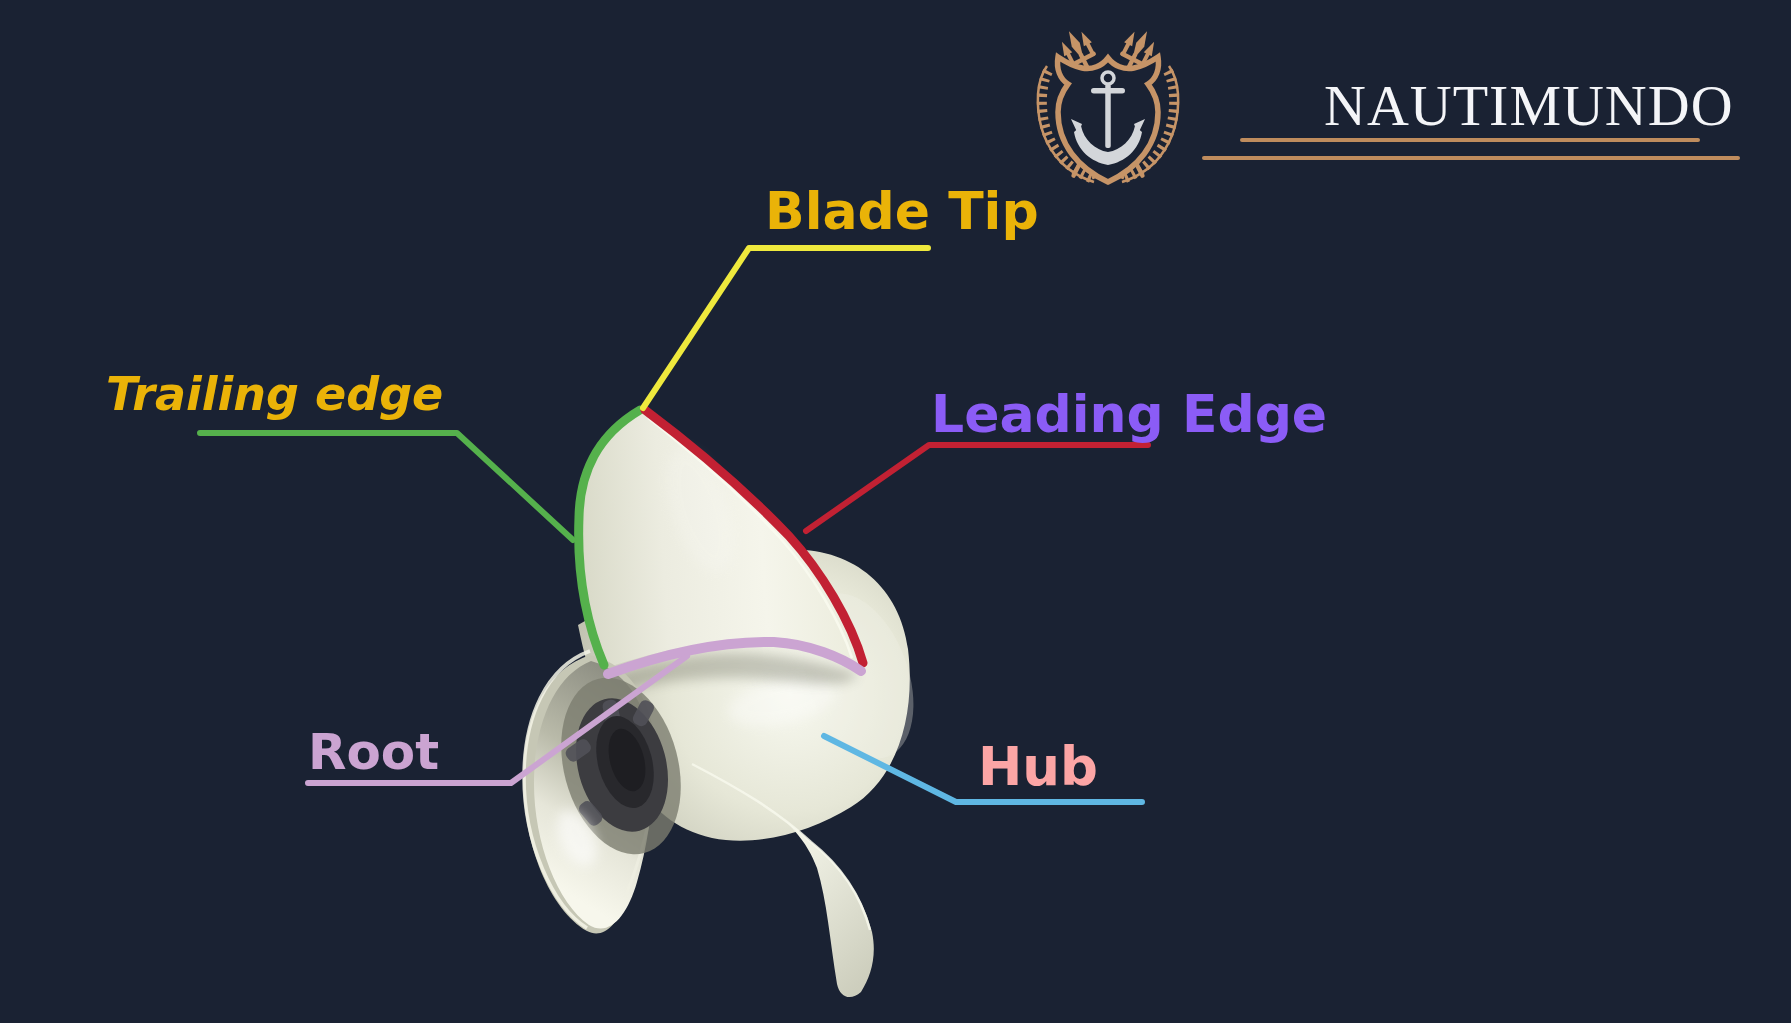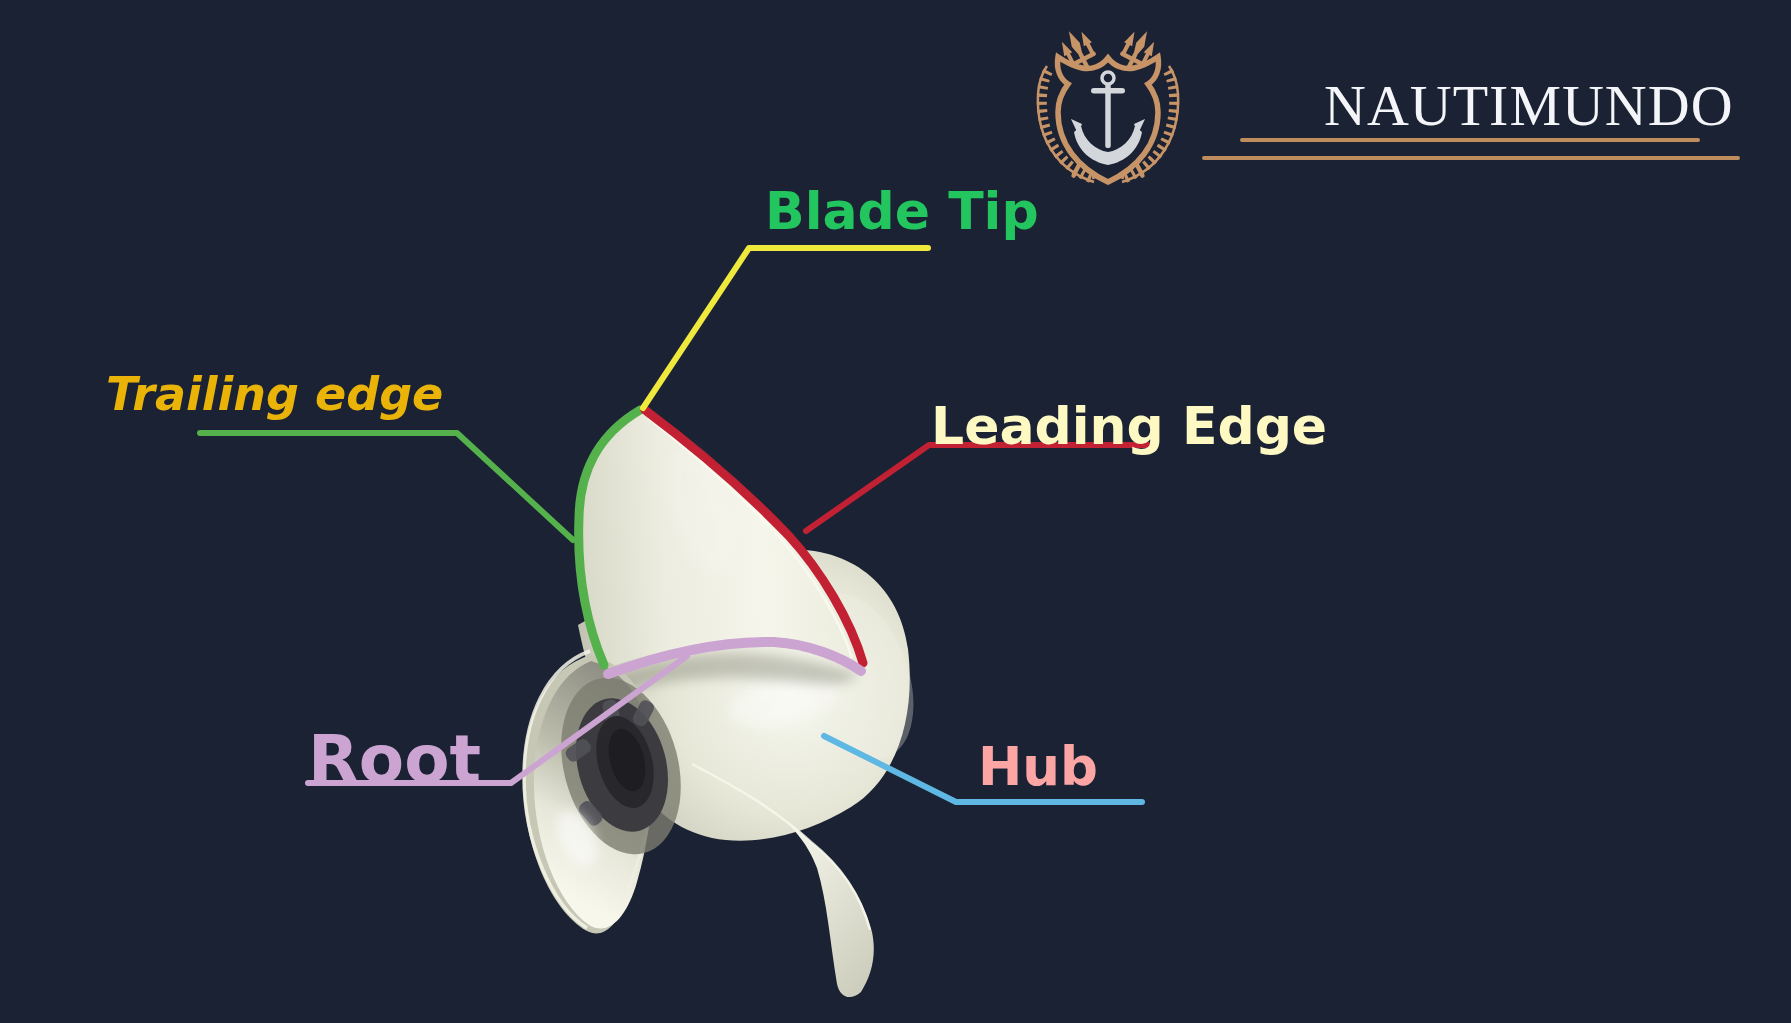--- a/index.html
+++ b/index.html
@@ -10,21 +10,21 @@
     font-family:"DejaVu Sans","Liberation Sans",sans-serif;
   }
   .stage svg.scene { position:absolute; left:0; top:0; width:1791px; height:1023px; }
   .part-label {
     position:absolute; font-weight:bold; line-height:1; white-space:nowrap;
     letter-spacing:0px;
   }
   .lbl-blade-tip    { left:765px;  top:185px; font-size:52px; }
   .lbl-trailing     { left:106px;  top:371px; font-size:46px; }
   .lbl-leading      { left:931px;  top:388px; font-size:52px; }
-  .lbl-root         { left:308px;  top:727px; font-size:66px;text-align:center; }
+  .lbl-root         { left:308px;  top:727px; font-size:50px;text-align:center; }
   .lbl-hub          { left:978px;  top:740px; font-size:53px; }
   .brand-name {
     position:absolute; left:1324px; top:77px;
     font-family:"Liberation Serif","DejaVu Serif",serif;
     font-size:58px; line-height:1; letter-spacing:1px; white-space:nowrap;
   }
   .brand-rule { position:absolute; height:4px; border-radius:2px; }
   .brand-rule.r1 { left:1240px; top:138px; width:460px; }
   .brand-rule.r2 { left:1202px; top:156px; width:538px; }
 </style>
@@ -159,22 +159,22 @@
         <rect x="-17" y="-20" width="34" height="5.5" rx="2.75"></rect>
         <rect x="-2.75" y="-24" width="5.5" height="64" rx="2"></rect>
         <path d="M 0,44 C -13,42 -24,32 -27,18 L -34,24 C -31,42 -17,54 0,57
                  C 17,54 31,42 34,24 L 27,18 C 24,32 13,42 0,44 Z"></path>
         <polygon points="-26,16 -37,11 -30,26"></polygon>
         <polygon points="26,16 37,11 30,26"></polygon>
       </g>
     </g>
   </svg>
 
-  <div class="part-label lbl-blade-tip" style="color: #22c55e;">Blade Tip</div>
+  <div class="part-label lbl-blade-tip" style="color: #eab308;">Blade Tip</div>
   <div class="part-label lbl-trailing" style="color: #eab308; font-style: italic;">Trailing edge</div>
-  <div class="part-label lbl-leading" style="color: #fef9c3; margin-top: 12px;">Leading Edge</div>
+  <div class="part-label lbl-leading" style="color: #8b5cf6;">Leading Edge</div>
   <div class="part-label lbl-root" style="color: rgb(203, 164, 210);">Root</div>
   <div class="part-label lbl-hub" style="color: #fca5a5;">Hub</div>
 
   <div class="brand-name" style="color: rgb(244, 245, 248);">NAUTIMUNDO</div>
   <div class="brand-rule r1" style="background-color: rgb(191, 140, 93);"></div>
   <div class="brand-rule r2" style="background-color: rgb(191, 140, 93);"></div>
 </div>
 
 </body></html>

